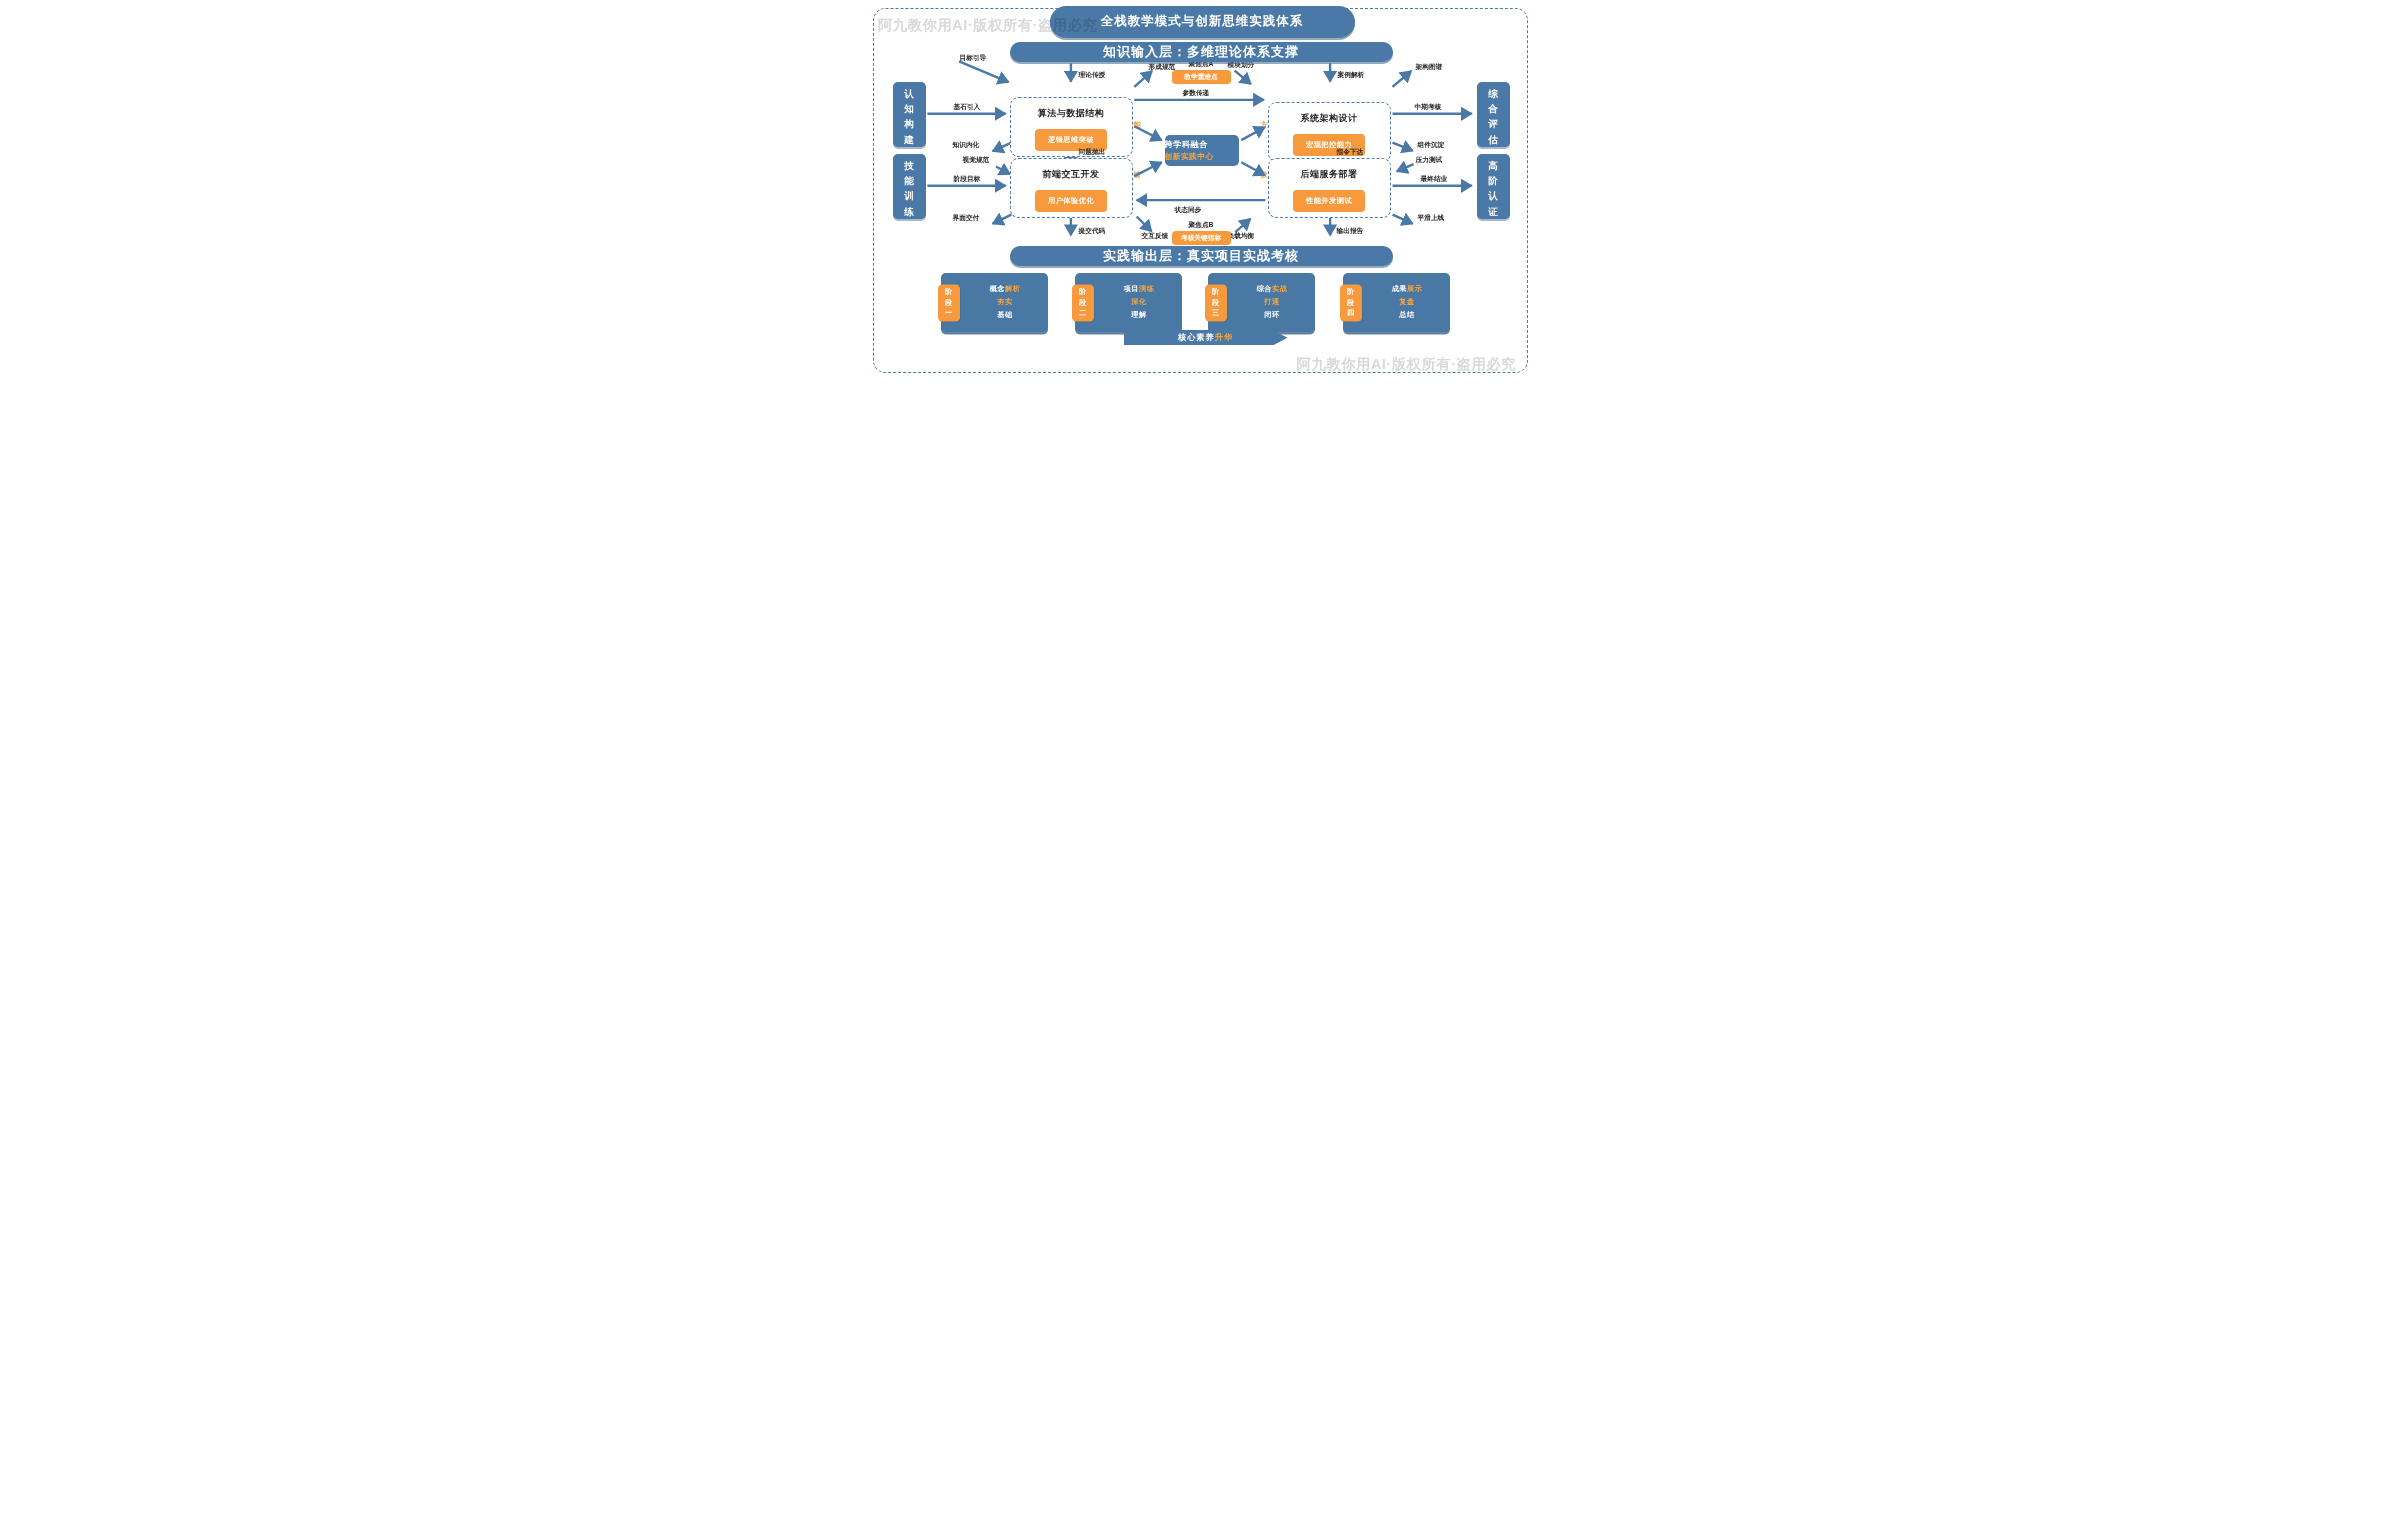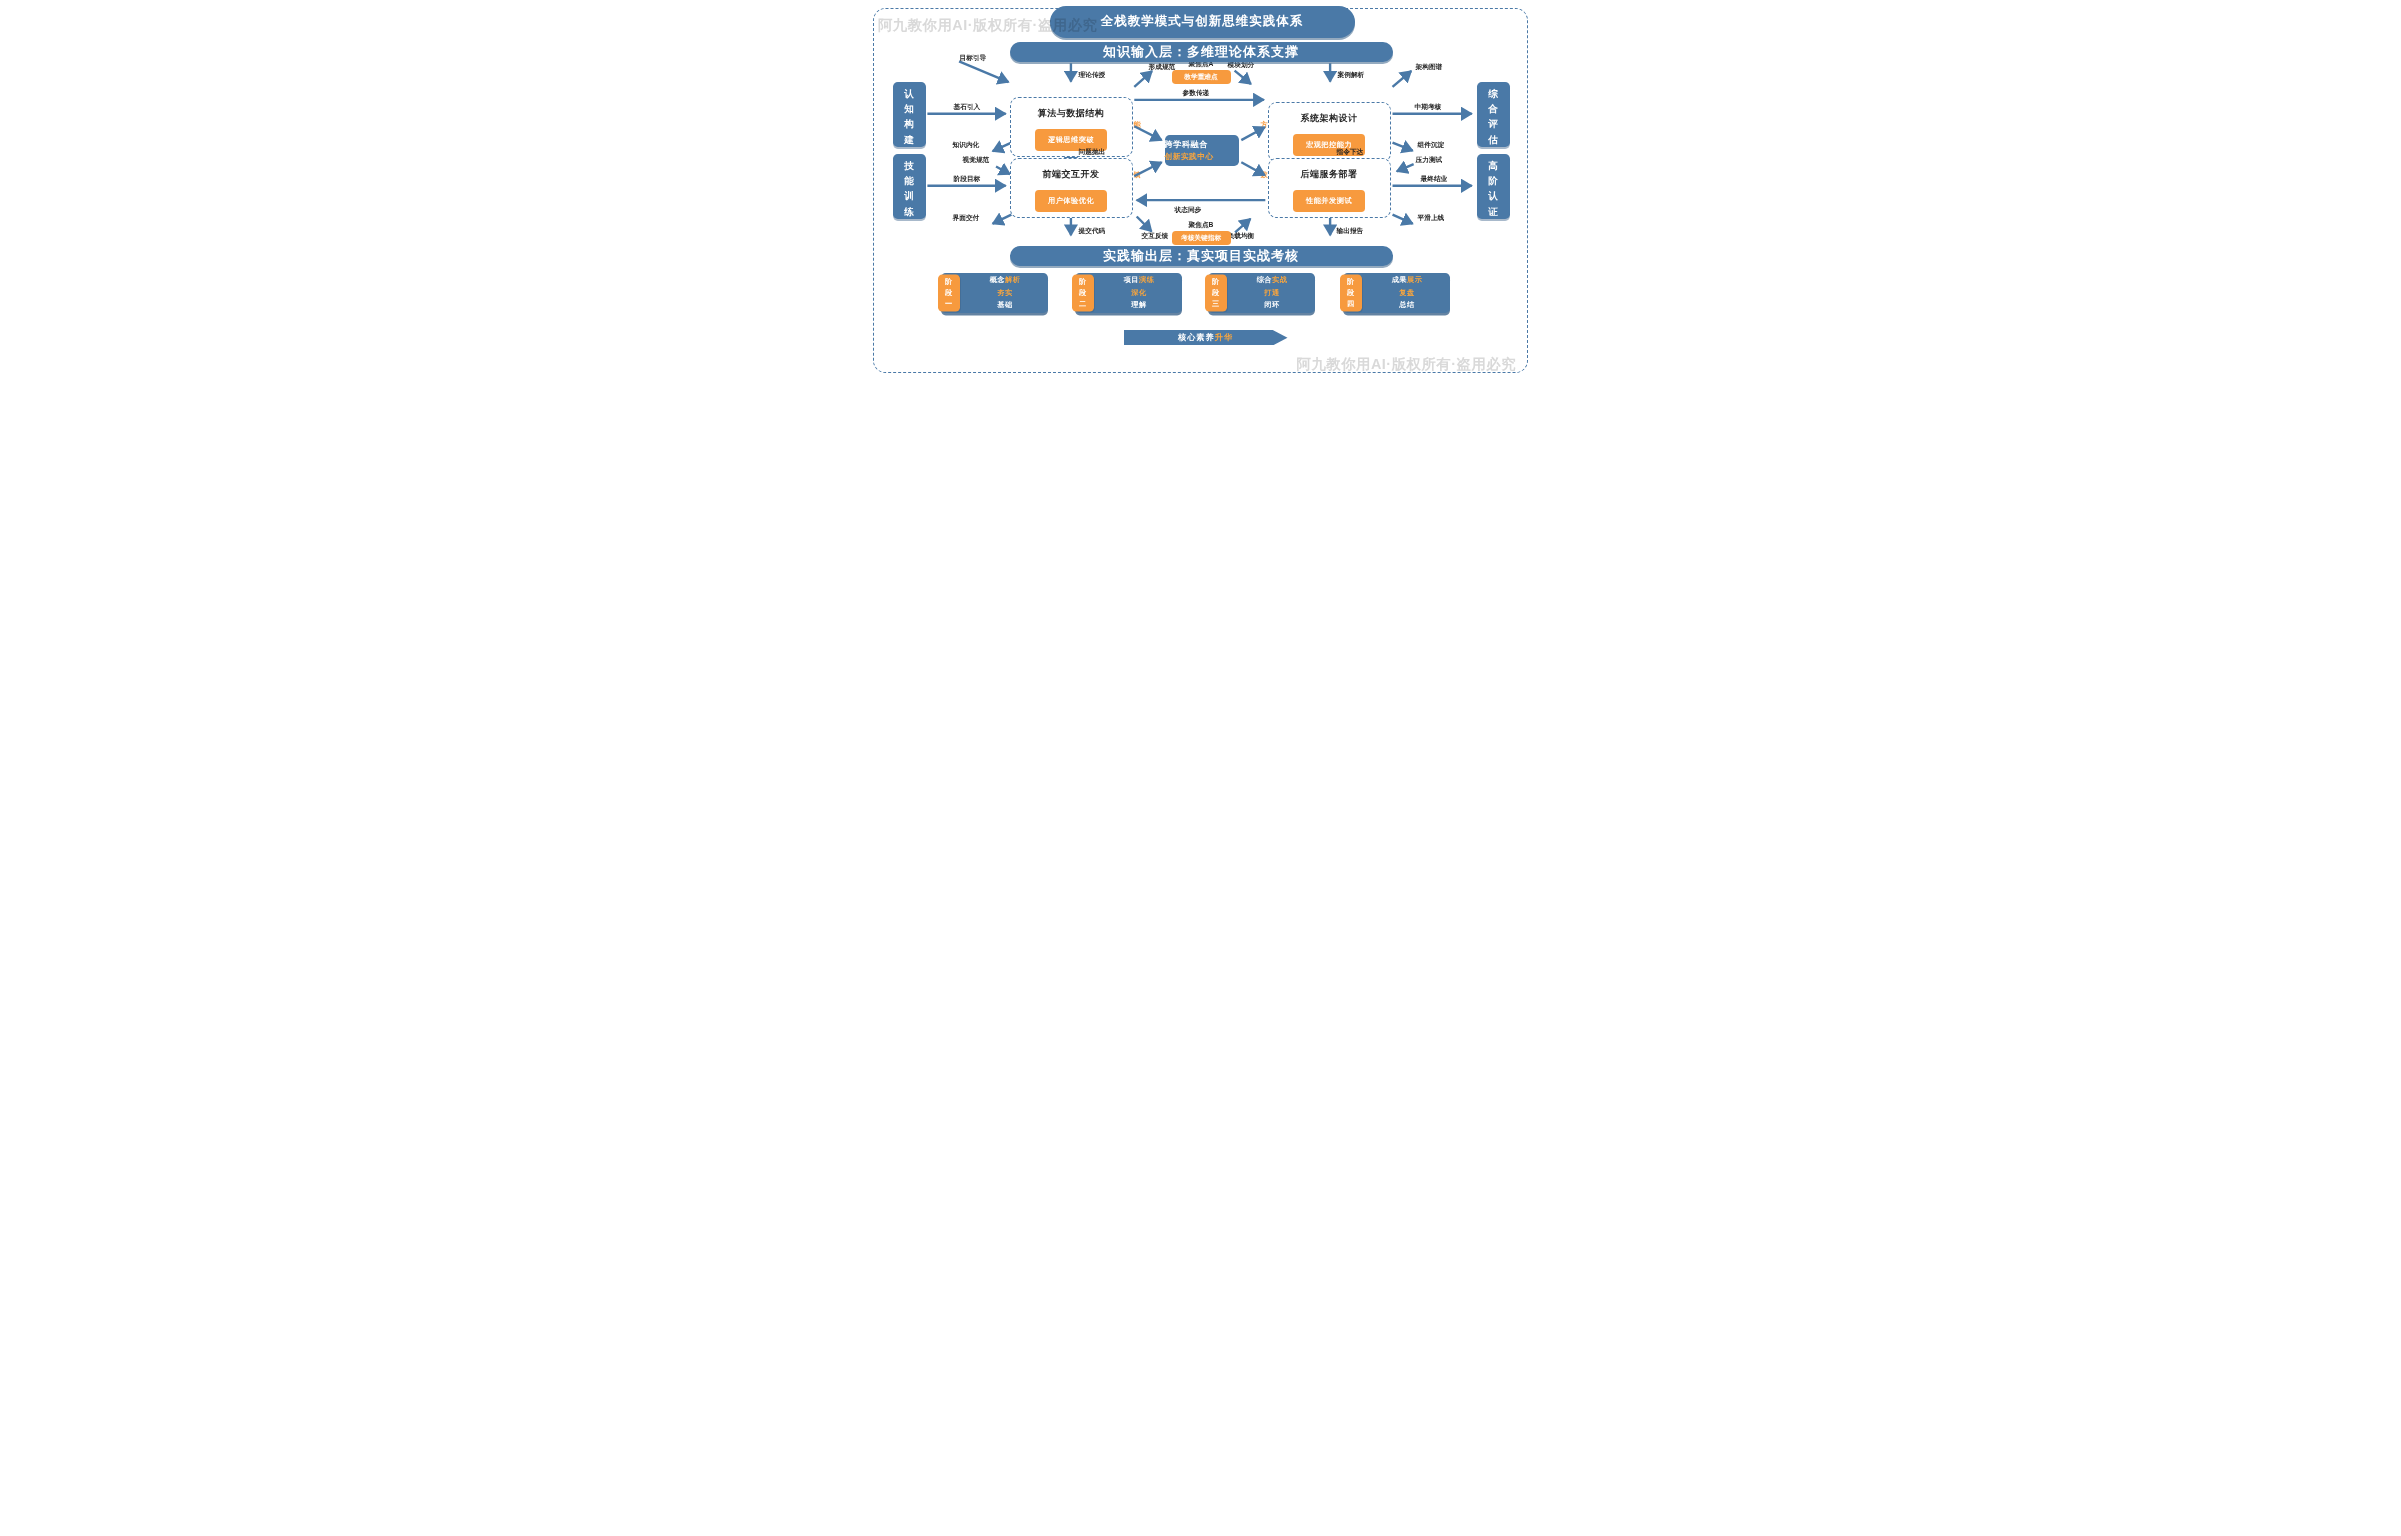--- a/index.html
+++ b/index.html
@@ -58,21 +58,21 @@
                color:#1f1f1f; z-index:15; }
   .focus-lbl.a { top:60px; }
   .focus-lbl.b { top:221px; }
 
   .lbl { position:absolute; font-size:6.7px; font-weight:bold; color:#1f1f1f; white-space:nowrap; z-index:12; }
   .frag { position:absolute; font-size:7.2px; font-weight:bold; color:#f79a3e; z-index:4; }
 
   svg.arrows { position:absolute; left:0; top:0; z-index:5; }
   svg.arrows line { stroke:#4a79a7; stroke-width:5; }
 
-  .stage { position:absolute; top:273px; width:107px; height:40px; background:#4a78a4; border-radius:4.8px;
+  .stage { position:absolute; top:273px; width:107px; height:59px; background:#4a78a4; border-radius:4.8px;
            z-index:20; box-shadow:0 2.4px 0 rgba(61,100,139,0.8); }
   .stage .tab { position:absolute; left:-2.9px; top:50%; transform:translateY(-50%); width:22px; height:37px;
                 background:#f79a3e; border-radius:4.3px; display:flex; align-items:center; justify-content:center;
                 box-shadow:1px 1px 0 rgba(0,0,0,0.08); }
   .stage .tab .vtext { width:8.6px; color:#fff; font-weight:bold; font-size:7.2px; line-height:1.5;
                        word-break:break-all; text-align:center; }
   .stage .content { position:absolute; left:25px; right:2.9px; top:2.9px; bottom:2.9px;
                     display:flex; flex-direction:column; align-items:center; justify-content:center; }
   .stage .ln { font-size:7.2px; font-weight:bold; line-height:1.8; letter-spacing:0.5px; }
   .stage .w { color:#ffffff; } .stage .o { color:#f7a53f; }

